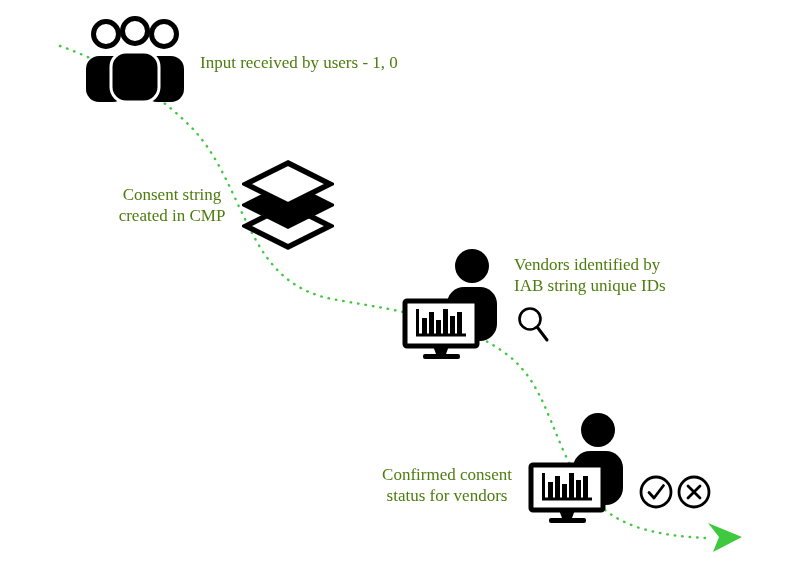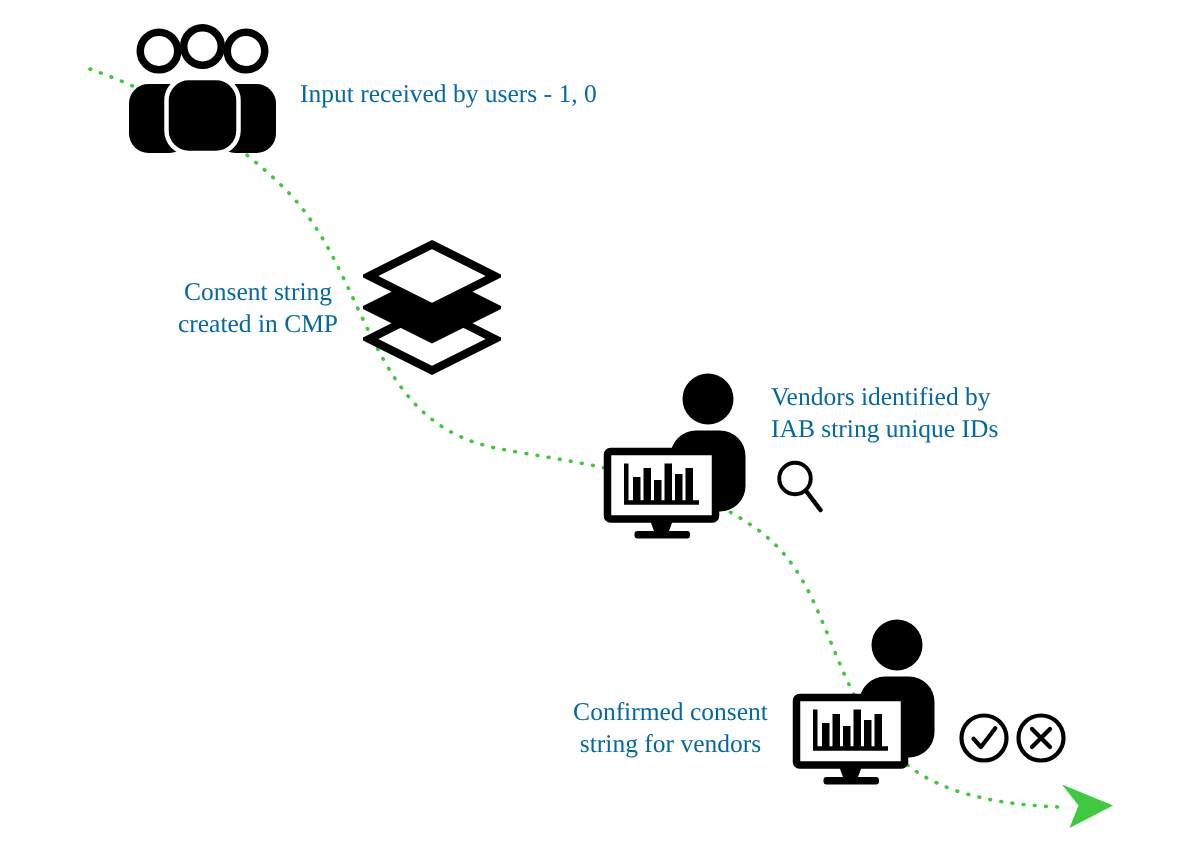--- a/index.html
+++ b/index.html
@@ -21,21 +21,21 @@
     width: 800px; height: 571px;
     z-index: 0;
   }
   .step {
     position: absolute;
     z-index: 1;
   }
   .label {
     position: absolute;
     z-index: 2;
-    color: #0369a1;
+    color: #4d7c0f;
     font-size: 17px;
     line-height: 21px;
   }
   .label.center { text-align: center; }
   .icon-wrap { display: block; }
 </style>
 </head>
 <body>
 
 <div class="canvas">
@@ -104,21 +104,21 @@
       <line x1="21.5" y1="22.5" x2="31" y2="35" stroke="#000" stroke-width="3" stroke-linecap="round"></line>
     </svg>
   </div>
   <div class="label" style="left:514px; top:254px; width:178px;">Vendors identified by IAB string unique IDs</div>
 
   <div class="step" style="left:528px; top:410px;">
     <svg class="icon-wrap" width="106" height="116" viewBox="0 0 106 116">
       <use href="#pc-person"></use>
     </svg>
   </div>
-  <div class="label center" style="left:368px; top:464px; width:158px;">Confirmed consent string for vendors</div>
+  <div class="label center" style="left:368px; top:464px; width:158px;">Confirmed consent status for vendors</div>
 
   <div class="step" style="left:638px; top:474px;">
     <svg class="icon-wrap" width="36" height="36" viewBox="0 0 36 36">
       <circle cx="18" cy="18" r="15" fill="none" stroke="#000" stroke-width="2.8"></circle>
       <path d="M11 18.5 L16 24 L25.5 11.5" fill="none" stroke="#000" stroke-width="2.8" stroke-linecap="round" stroke-linejoin="round"></path>
     </svg>
   </div>
   <div class="step" style="left:676px; top:474px;">
     <svg class="icon-wrap" width="36" height="36" viewBox="0 0 36 36">
       <circle cx="18" cy="18" r="15" fill="none" stroke="#000" stroke-width="2.8"></circle>

